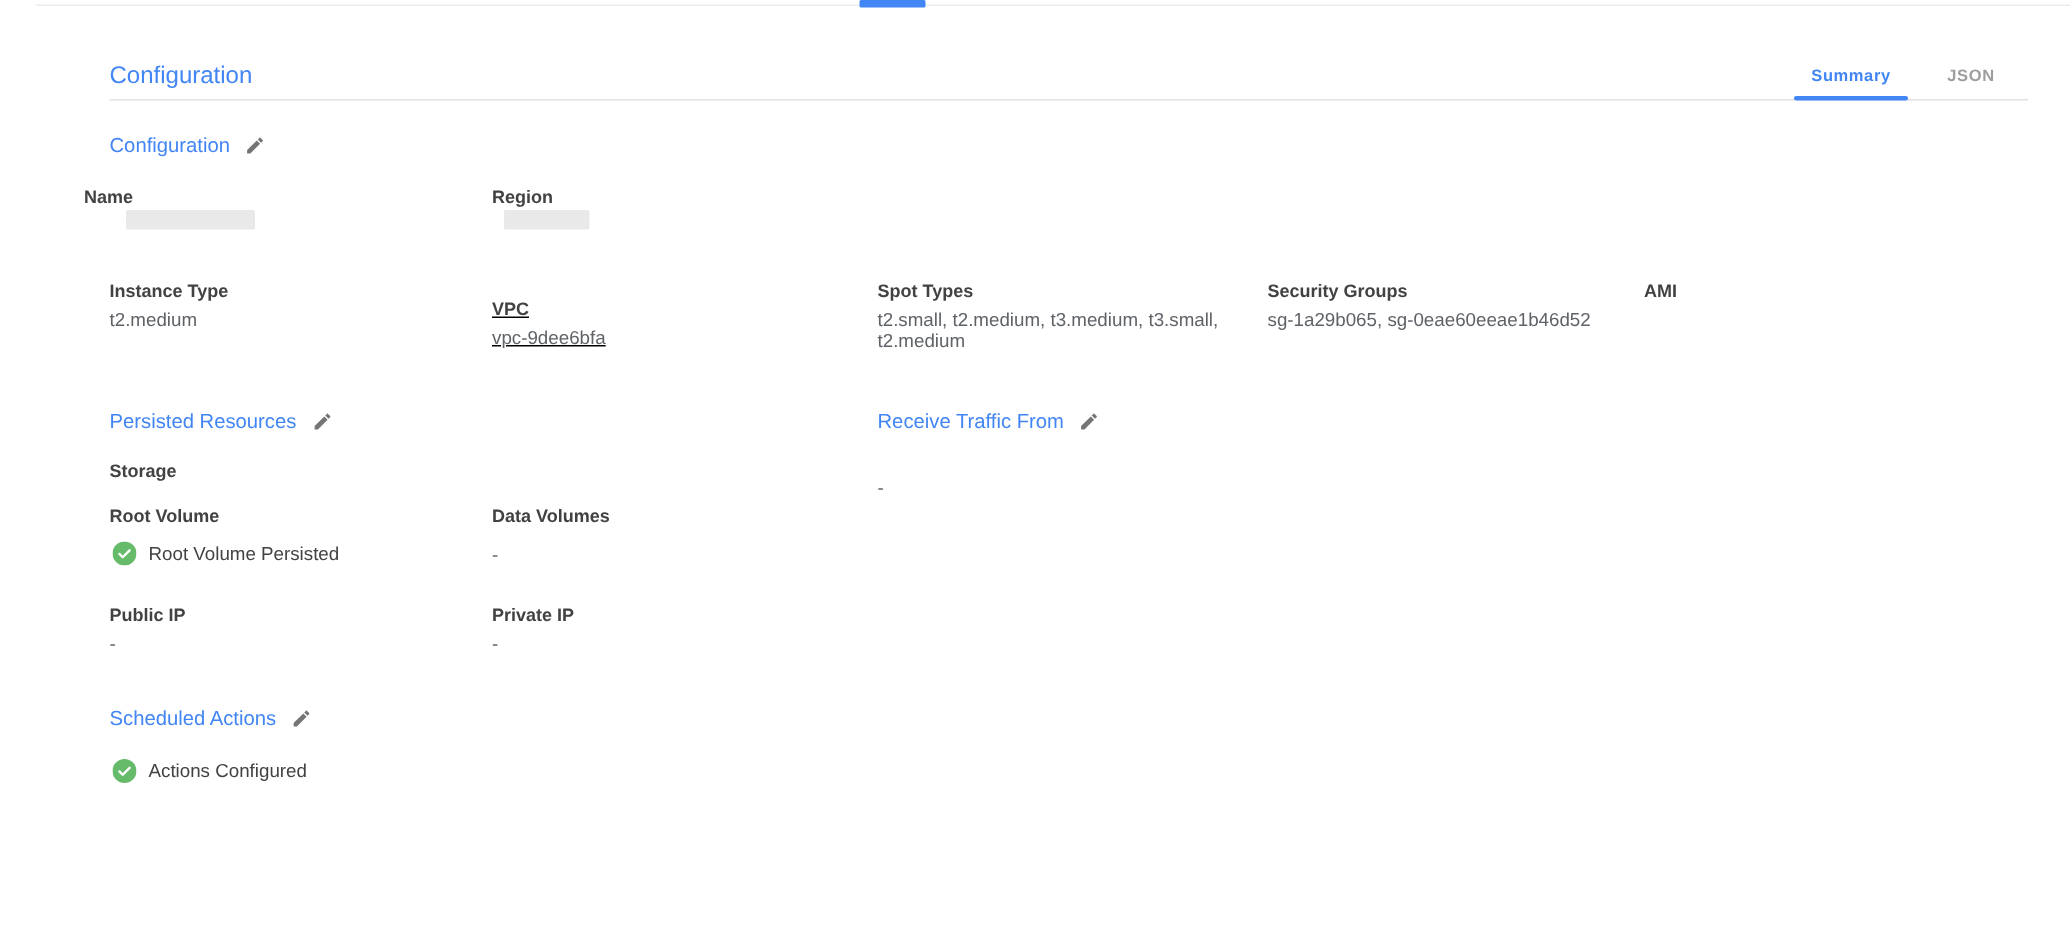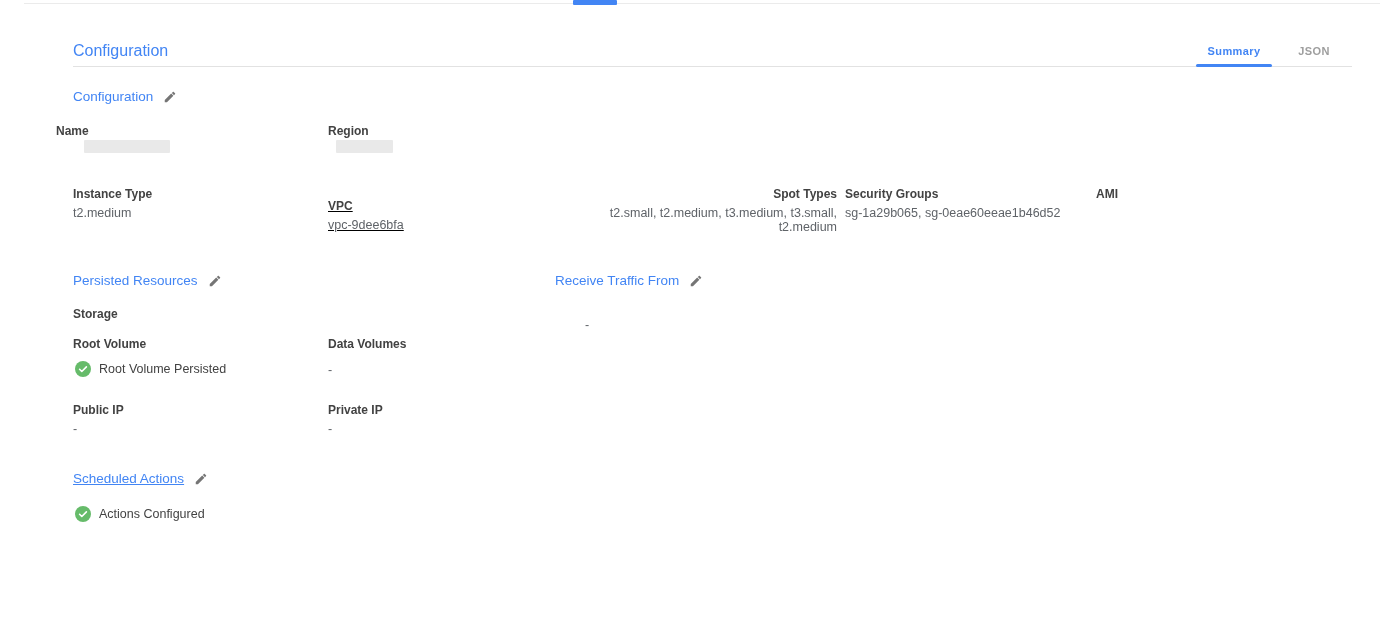--- a/index.html
+++ b/index.html
@@ -69,42 +69,42 @@
   <div class="cell" style="left:73px; top:187px; width:240px;">
     <div class="flabel">Instance Type</div>
     <div class="fvalue">t2.medium</div>
   </div>
 
   <div class="cell" style="left:328px; top:199px; width:240px;text-decoration:underline;">
     <div class="flabel">VPC</div>
     <div class="fvalue">vpc-9dee6bfa</div>
   </div>
 
-  <div class="cell" style="left:602px; top:187px; width:235px;text-align:right;">
+  <div class="cell" style="left:585px; top:187px; width:235px;">
     <div class="flabel">Spot Types</div>
     <div class="fvalue">t2.small, t2.medium, t3.medium, t3.small, t2.medium</div>
   </div>
 
   <div class="cell" style="left:845px; top:187px; width:245px;">
     <div class="flabel">Security Groups</div>
     <div class="fvalue">sg-1a29b065, sg-0eae60eeae1b46d52</div>
   </div>
 
   <div class="cell" style="left:1096px; top:187px; width:260px;">
     <div class="flabel">AMI</div>
   </div>
 
   <div class="section-title" style="left:73px; top:273px;">
     <span>Persisted Resources</span>
     <svg class="pencil" viewBox="0 0 24 24" fill="#757575">
         <path d="M3 17.25V21h3.75L17.81 9.94l-3.75-3.75L3 17.25zM20.71 7.04c.39-.39.39-1.02 0-1.41l-2.34-2.34c-.39-.39-1.02-.39-1.41 0l-1.83 1.83 3.75 3.75 1.83-1.83z"></path>
       </svg>
   </div>
 
-  <div class="section-title" style="left:555px; top:273px;justify-content:flex-end;">
+  <div class="section-title" style="left:585px; top:273px;justify-content:flex-end;">
     <span>Receive Traffic From</span>
     <svg class="pencil" viewBox="0 0 24 24" fill="#757575">
         <path d="M3 17.25V21h3.75L17.81 9.94l-3.75-3.75L3 17.25zM20.71 7.04c.39-.39.39-1.02 0-1.41l-2.34-2.34c-.39-.39-1.02-.39-1.41 0l-1.83 1.83 3.75 3.75 1.83-1.83z"></path>
       </svg>
   </div>
   <div class="dash" style="left:585px; top:318px;">-</div>
 
   <div class="flabel" style="position:absolute; left:73px; top:307px;">Storage</div>
 
   <div class="cell" style="left:73px; top:337px; width:240px;">
@@ -126,21 +126,21 @@
   <div class="cell" style="left:73px; top:403px; width:240px;">
     <div class="flabel">Public IP</div>
   </div>
   <div class="dash" style="left:73px; top:422px;">-</div>
 
   <div class="cell" style="left:328px; top:403px; width:240px;">
     <div class="flabel">Private IP</div>
   </div>
   <div class="dash" style="left:328px; top:422px;">-</div>
 
-  <div class="section-title" style="left:73px; top:471px;text-decoration:underline;">
+  <div class="section-title" style="left:73px; top:471px;">
     <span>Scheduled Actions</span>
     <svg class="pencil" viewBox="0 0 24 24" fill="#757575">
         <path d="M3 17.25V21h3.75L17.81 9.94l-3.75-3.75L3 17.25zM20.71 7.04c.39-.39.39-1.02 0-1.41l-2.34-2.34c-.39-.39-1.02-.39-1.41 0l-1.83 1.83 3.75 3.75 1.83-1.83z"></path>
       </svg>
   </div>
   <div class="status-row" style="left:75px; top:506px;">
     <svg class="check-icon" viewBox="0 0 16 16">
         <circle cx="8" cy="8" r="8" fill="#66bb6a"></circle>
         <path d="M4.6 8.3l2.2 2.2 4.6-4.6" stroke="#fff" stroke-width="1.6" fill="none" stroke-linecap="round" stroke-linejoin="round"></path>
       </svg>

